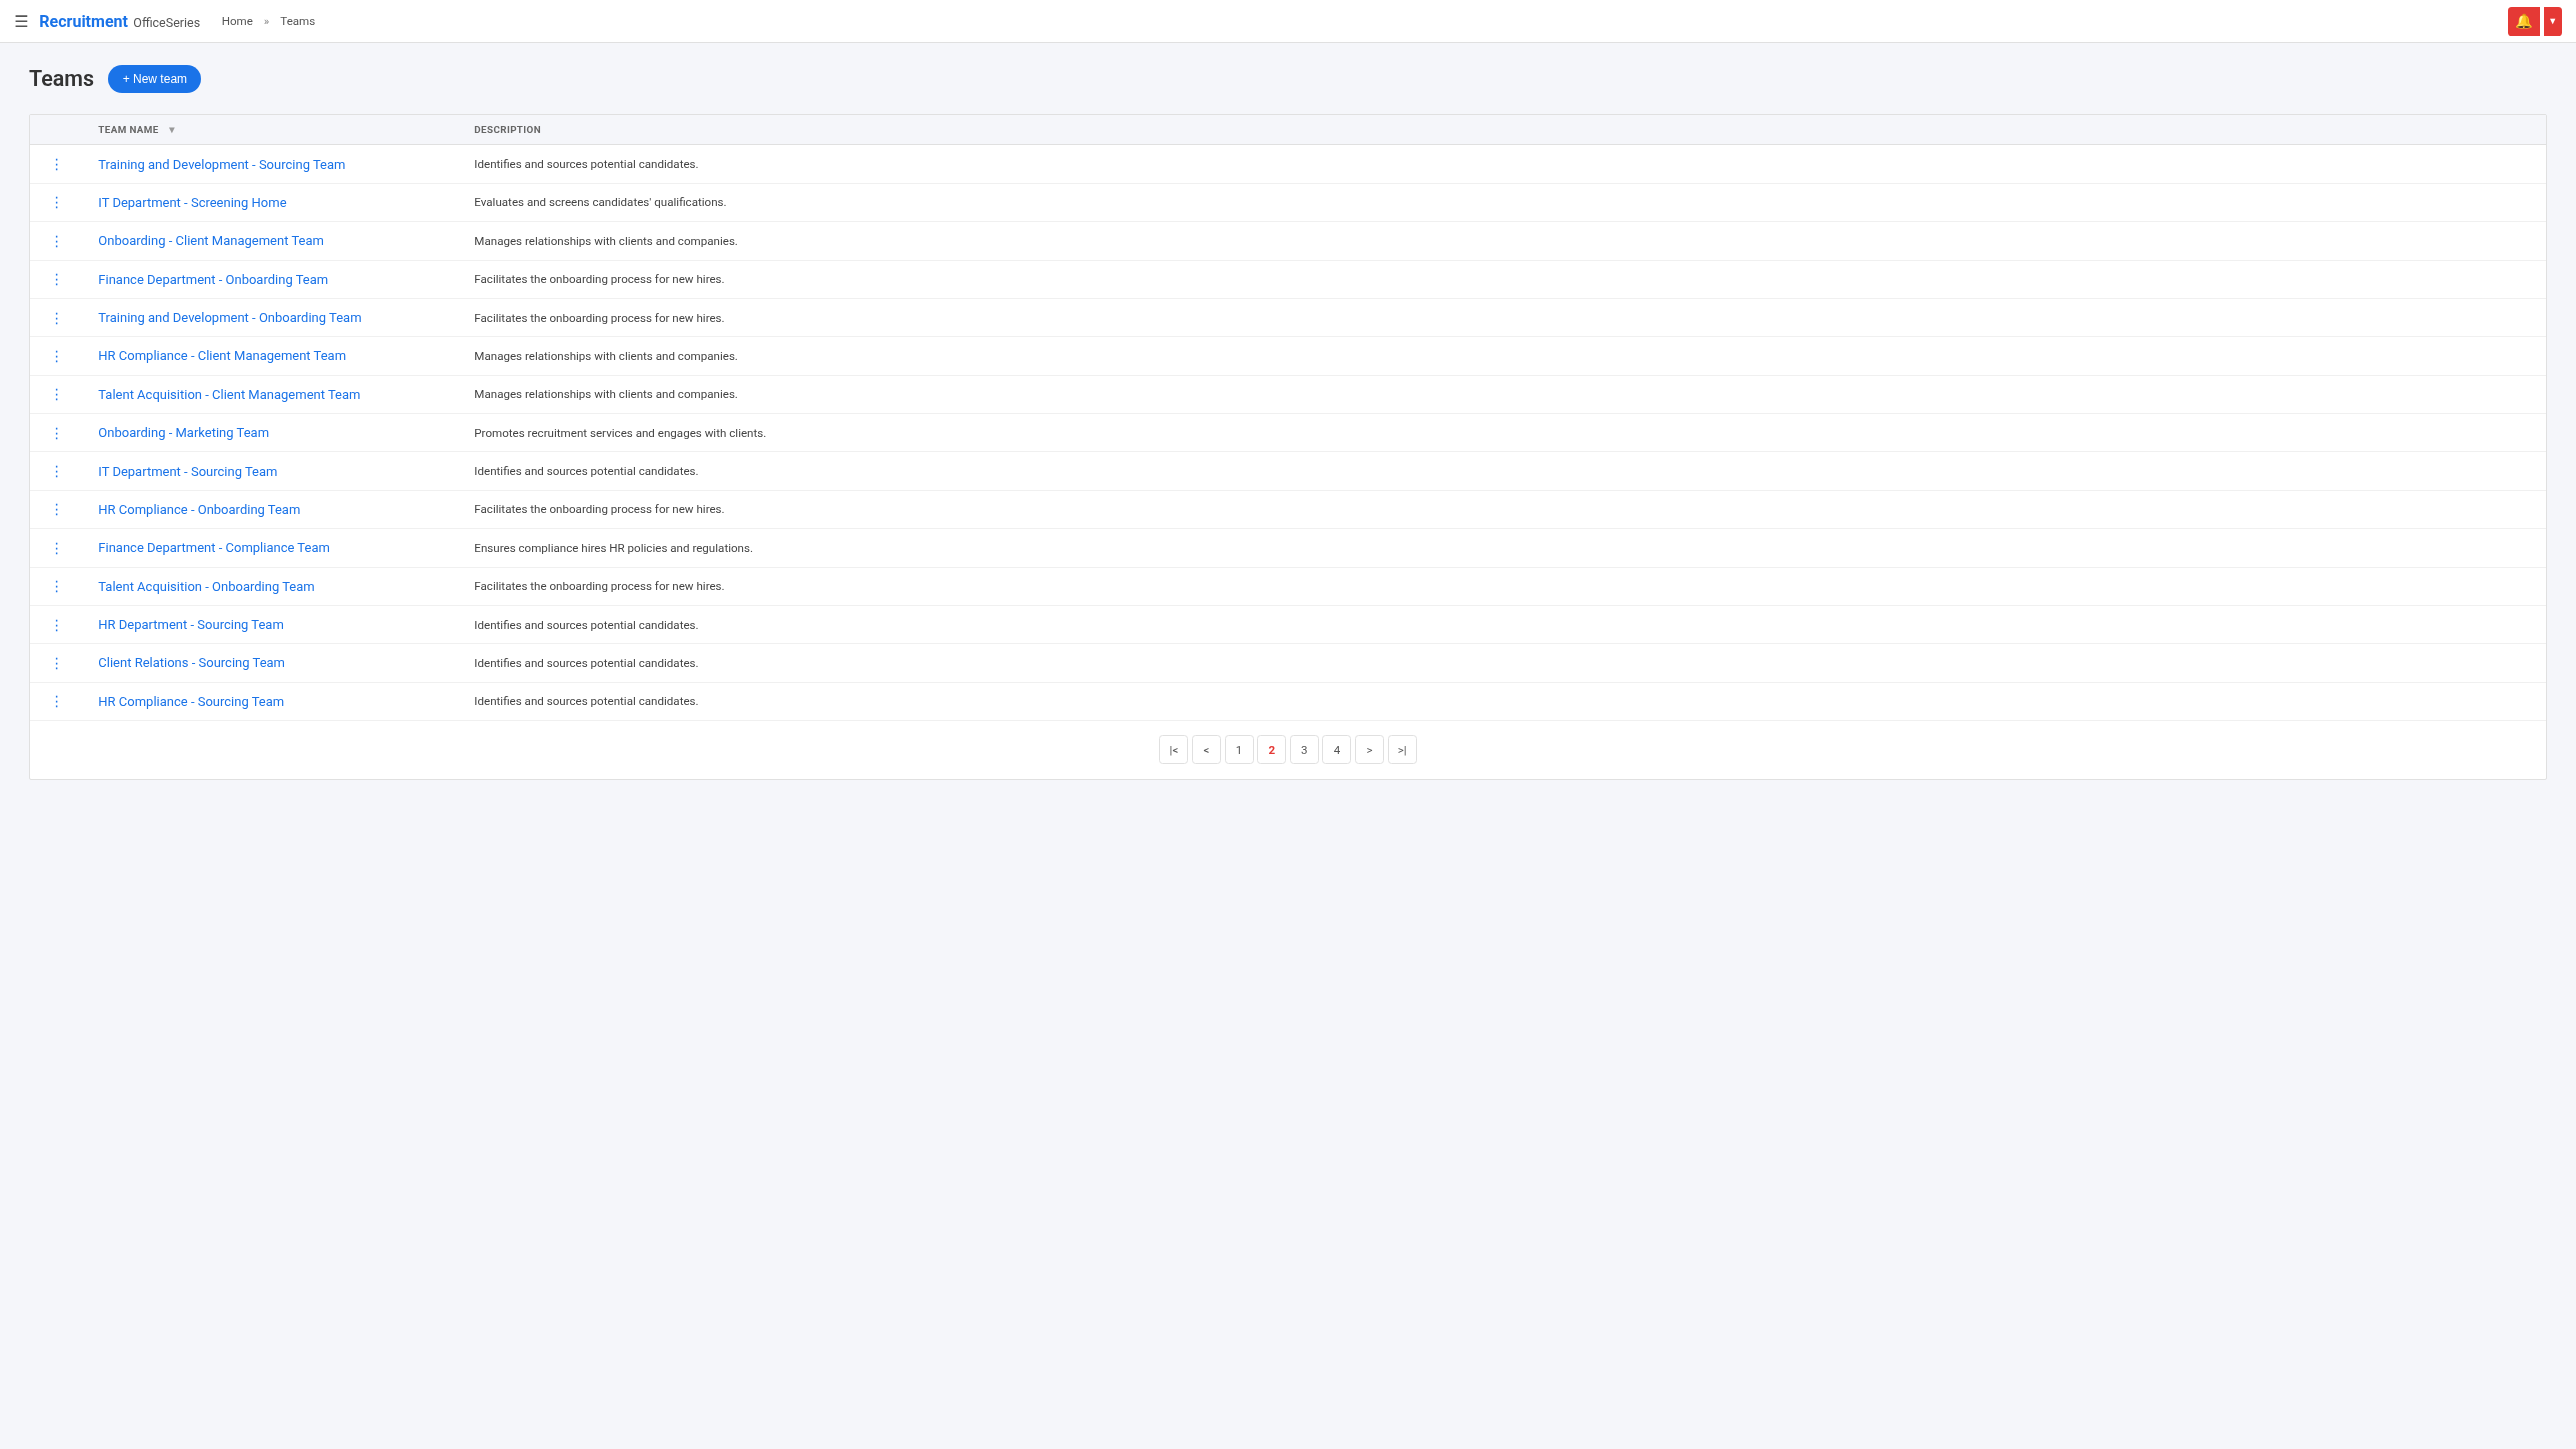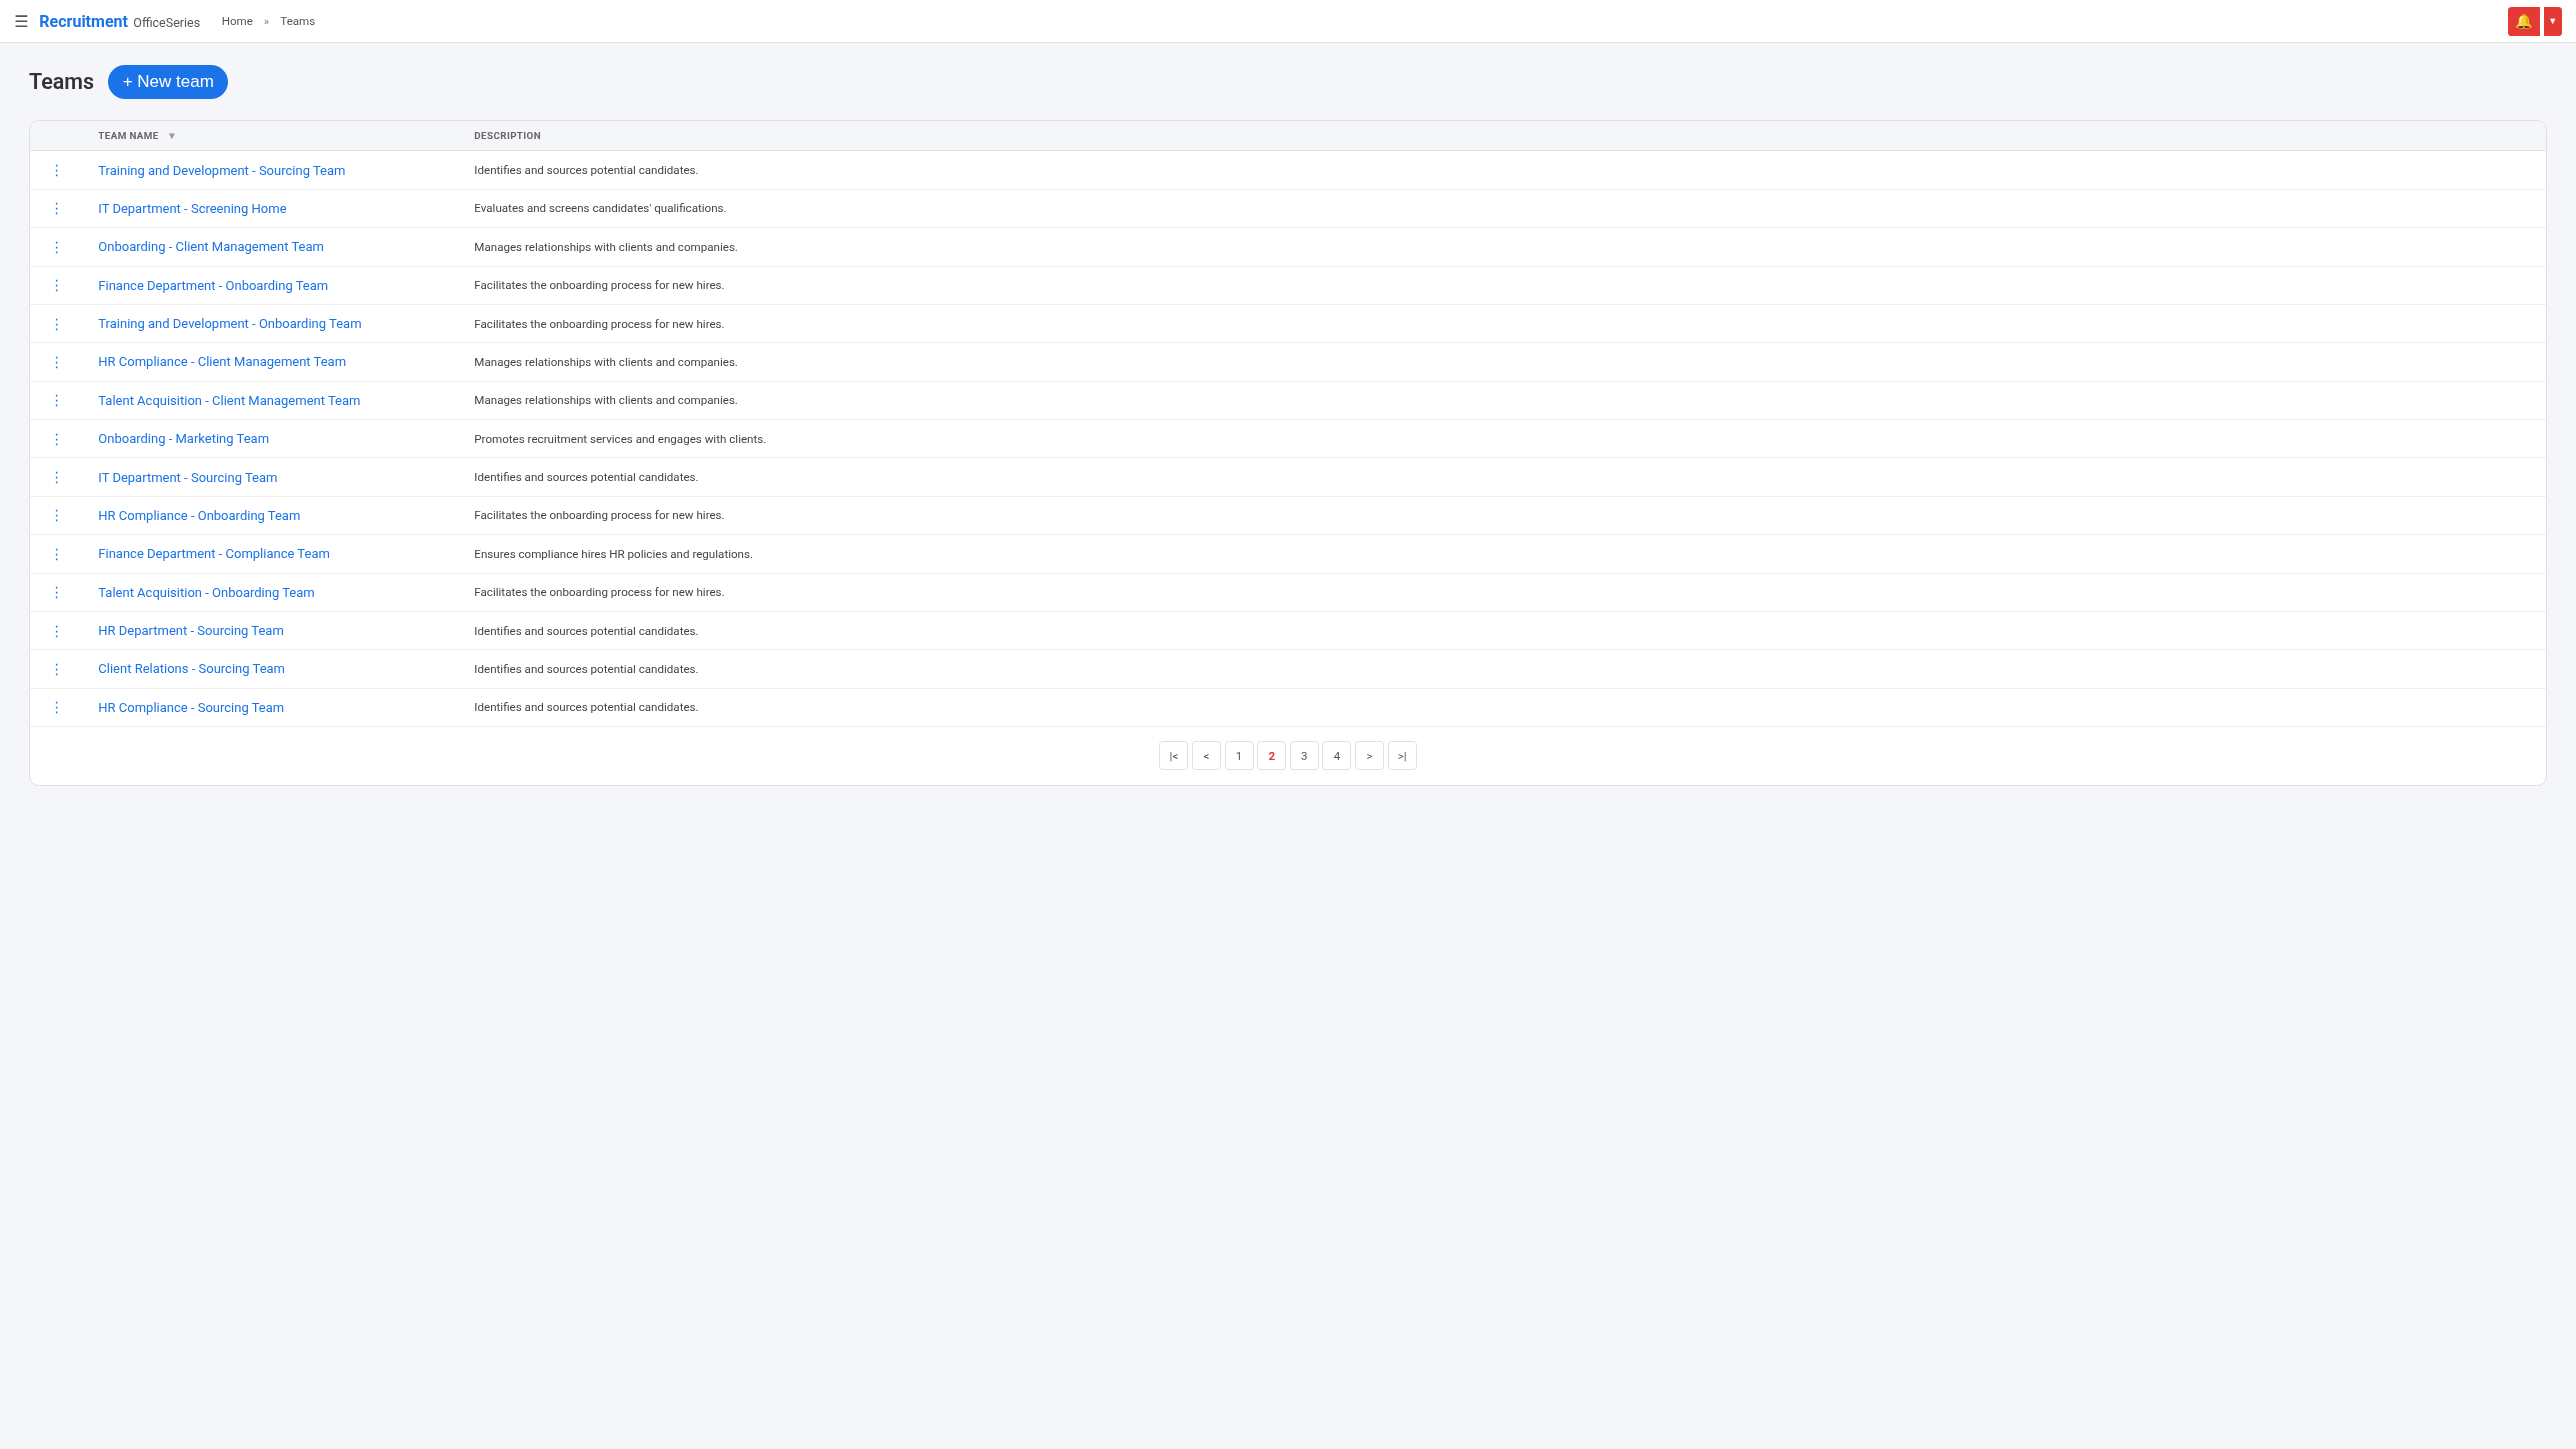--- a/index.html
+++ b/index.html
@@ -97,32 +97,32 @@
       font-size: 21.5px;
       font-weight: 600;
       color: #333;
     }
     .new-team-btn {
       background: #1a73e8;
       color: white;
       border: none;
       border-radius: 18px;
       padding: 7.2px 14.3px;
-      font-size: 17px;
+      font-size: 12px;
       cursor: pointer;
       display: flex;
       align-items: center;
       gap: 3.6px;
     }
 
     
     .table-container {
       background: #fff;
       border: 0.9px solid #e0e0e0;
-      border-radius: 10px;
+      border-radius: 2px;
       overflow: hidden;
     }
     table {
       width: 100%;
       border-collapse: collapse;
     }
     thead tr {
       background: #f5f6fa;
       border-bottom: 0.9px solid #e0e0e0;
     }

